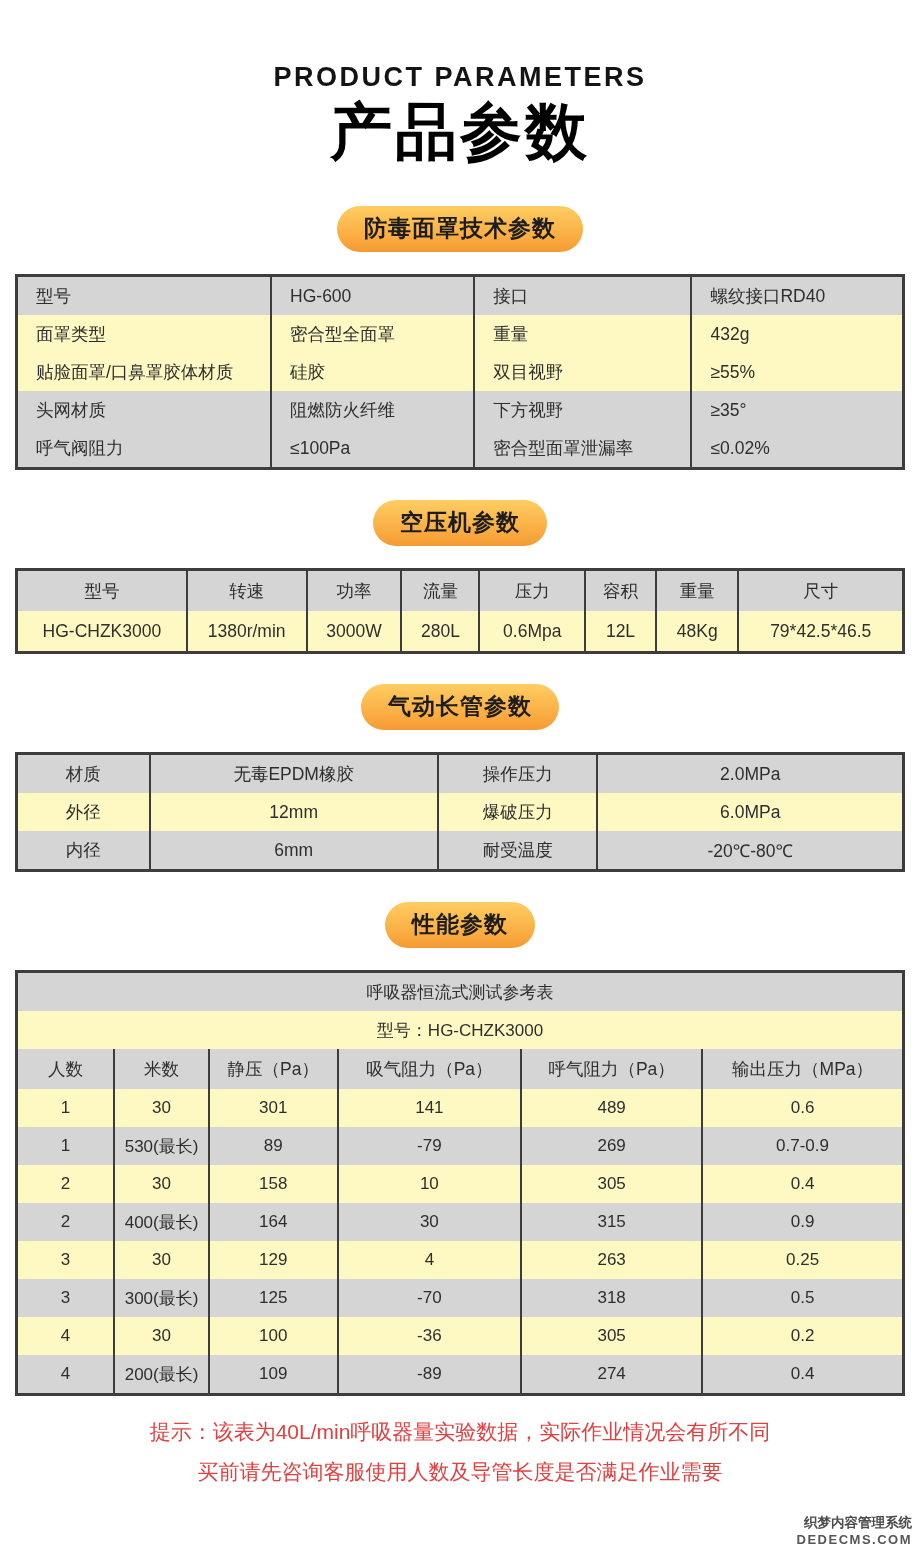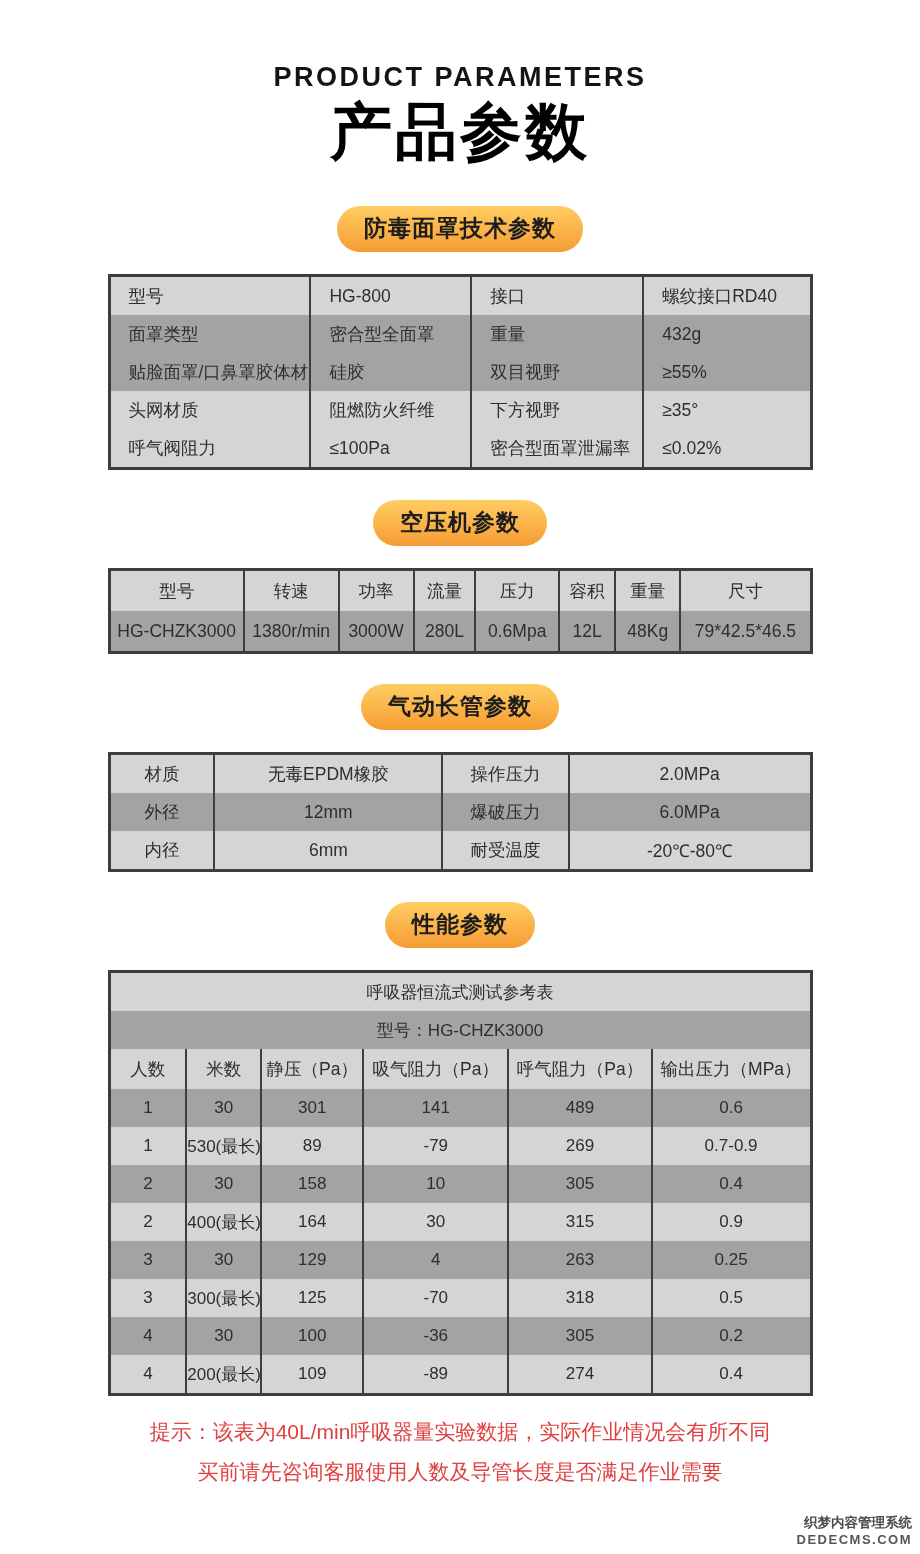--- a/index.html
+++ b/index.html
@@ -18,31 +18,31 @@
   .badge-wrap{text-align:center;}
   .badge{
     display:inline-block;
     background:linear-gradient(180deg,#ffcd62 0%,#f9ab41 70%,#f49a33 100%);
     color:#1d1d1d;font-size:23px;font-weight:600;
     padding:7px 27px 8px 27px;border-radius:24px;letter-spacing:1px;text-align:center;
   }
   .m-badge1{margin-top:42px;}
   .m-badge{margin-top:30px;}
   table{
-    border-collapse:collapse;table-layout:fixed;width:705px;margin:22px auto 0 auto;
+    border-collapse:collapse;table-layout:fixed;width:890px;margin:22px auto 0 auto;
     border:3px solid #3d3d3d;
   }
   td,th{
     font-weight:400;color:#2e2e2e;font-size:17.5px;height:38px;
     padding:0;overflow:hidden;white-space:nowrap;
   }
   td:not(:first-child),th:not(:first-child){border-left:2px solid #3d3d3d;}
   tr.row-span td{border-left:none;}
   .row-dark{background:#d5d5d5;}
-  .row-light{background:#a3a3a3;margin-top:40px;}
+  .row-light{background:#fef9c3;margin-top:40px;}
   table.left-align td{text-align:left;padding-left:18px;}
   table.center-align td,table.center-align th{text-align:center;}
   .compressor-table td,.compressor-table th{height:40px;}
   .perf-table th{height:40px;}
   .perf-table td{height:38px;font-size:17px;}
   .notes{margin-top:16px;text-align:center;color:#e04040;font-size:21px;line-height:40px;}
   .watermark{
     position:absolute;right:8px;bottom:6px;text-align:right;color:#4c4c4c;line-height:1.25;
   }
   .watermark .wm1{
@@ -68,21 +68,21 @@
 <table class="left-align">
   <colgroup>
       <col style="width:28.7%">
       <col style="width:22.9%">
       <col style="width:24.5%">
       <col style="width:23.9%">
     </colgroup>
   <tbody>
       <tr class="row-dark">
         <td>型号</td>
-        <td>HG-800</td>
+        <td>HG-600</td>
         <td>接口</td>
         <td>螺纹接口RD40</td>
       </tr>
       <tr class="row-light">
         <td>面罩类型</td>
         <td>密合型全面罩</td>
         <td>重量</td>
         <td>432g</td>
       </tr>
       <tr class="row-light">

